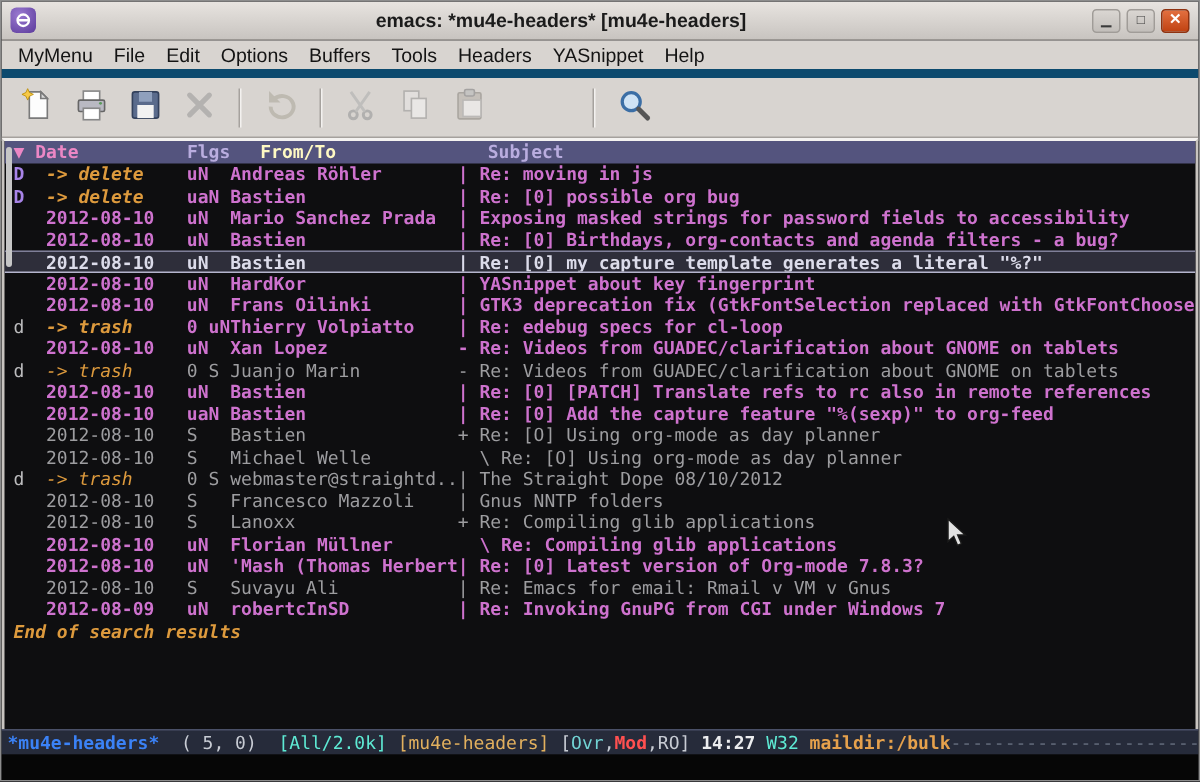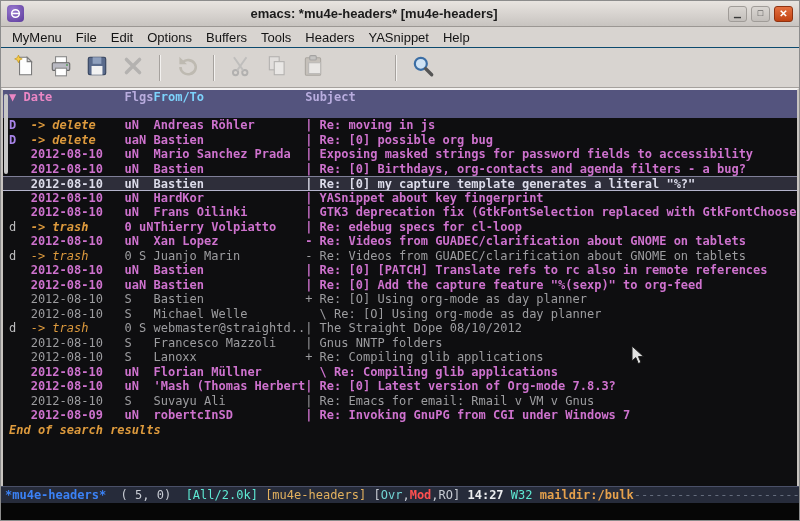--- a/index.html
+++ b/index.html
@@ -17,42 +17,42 @@
     background:radial-gradient(circle at 35% 30%, #9a7ad0, #5b3a9b);
     display:flex; align-items:center; justify-content:center; }
   .title-text { flex:1; text-align:center; font-size:13px; font-weight:bold; color:#1b1b1b; }
   .window-controls { display:flex; align-items:center; }
   .win-btn { width:19px; height:16px; margin-left:4px; border-radius:3px;
     display:flex; align-items:center; justify-content:center;
     font-size:9px; line-height:9px; cursor:default; }
   .btn-minimize, .btn-maximize { background:linear-gradient(#dad6d2,#c2beba); border:1px solid #a09c98; color:#3a3a3a; }
   .btn-close { background:linear-gradient(#e37040,#c04212); border:1px solid #8f3210; color:#fff; font-weight:bold; font-size:10px; }
   
-  .menubar { flex:0 0 21px; background:#d8d4d0; border-bottom:1px solid #0c4a6e;
+  .menubar { flex:0 0 21px; background:#d8d4d0; border-bottom:6px solid #0c4a6e;
     display:flex; align-items:center; padding:0 4px; font-size:13px; color:#141414; }
   .menu-item { padding:2px 7px; white-space:nowrap; }
   
   .toolbar { flex:0 0 40px; background:#d8d4d0; border-bottom:1px solid #a5a19d;
     display:flex; align-items:center; padding:0 6px; }
   .tb-btn { width:32px; height:32px; margin:0 2px; background:transparent; border:none;
     display:flex; align-items:center; justify-content:center; padding:0; }
   .tb-btn.disabled { opacity:.45; filter:grayscale(.85); }
   .tb-sep { width:0; height:26px; margin:0 8px; border-left:1px solid #a6a29e; border-right:1px solid #f3f1ef; }
   .tb-gap { width:56px; }
   
   .buffer { flex:1 1 auto; position:relative; background:#0e0e10; overflow:hidden;
     border-top:2px solid #f4f2f0; border-left:2px solid #c8c4c0; border-right:2px solid #c8c4c0;
     font-family:"DejaVu Sans Mono", monospace; font-size:12px; }
   .scroll-thumb { position:absolute; left:1px; top:4px; width:4px; height:80px;
     background:#c6c6c6; border-radius:2px; z-index:3; }
-  .header-line { height:28px; line-height:15px; background:#54547e; display:flex;
+  .header-line { height:15px; line-height:15px; background:#54547e; display:flex;
     padding-left:6px; white-space:pre; font-weight:bold; overflow:hidden; }
   .h-date    { width:16ch; flex:none; color:#ec87c5; }
   .h-flags   { width:4ch;  flex:none; color:#b9addf; }
-  .h-from    { width:21ch; flex:none; color:#7dd3fc; }
+  .h-from    { width:21ch; flex:none; color:#fef9c3;margin-left:20px; }
   .h-subject { flex:1; color:#b9addf; }
   .row { display:flex; height:14.5px; line-height:14.5px; padding-left:6px; white-space:pre; }
   .c-mark    { width:3ch;  flex:none; overflow:hidden; }
   .c-date    { width:13ch; flex:none; overflow:hidden; }
   .c-flags   { width:4ch;  flex:none; overflow:hidden; }
   .c-from    { width:21ch; flex:none; overflow:hidden; }
   .c-subject { flex:1; overflow:hidden; }
   .s-unread { color:#ce72ce; font-weight:bold; }
   .s-read   { color:#9d9da0; }
   .s-current { background:#2e2e3a; color:#dcdcea; font-weight:bold;

